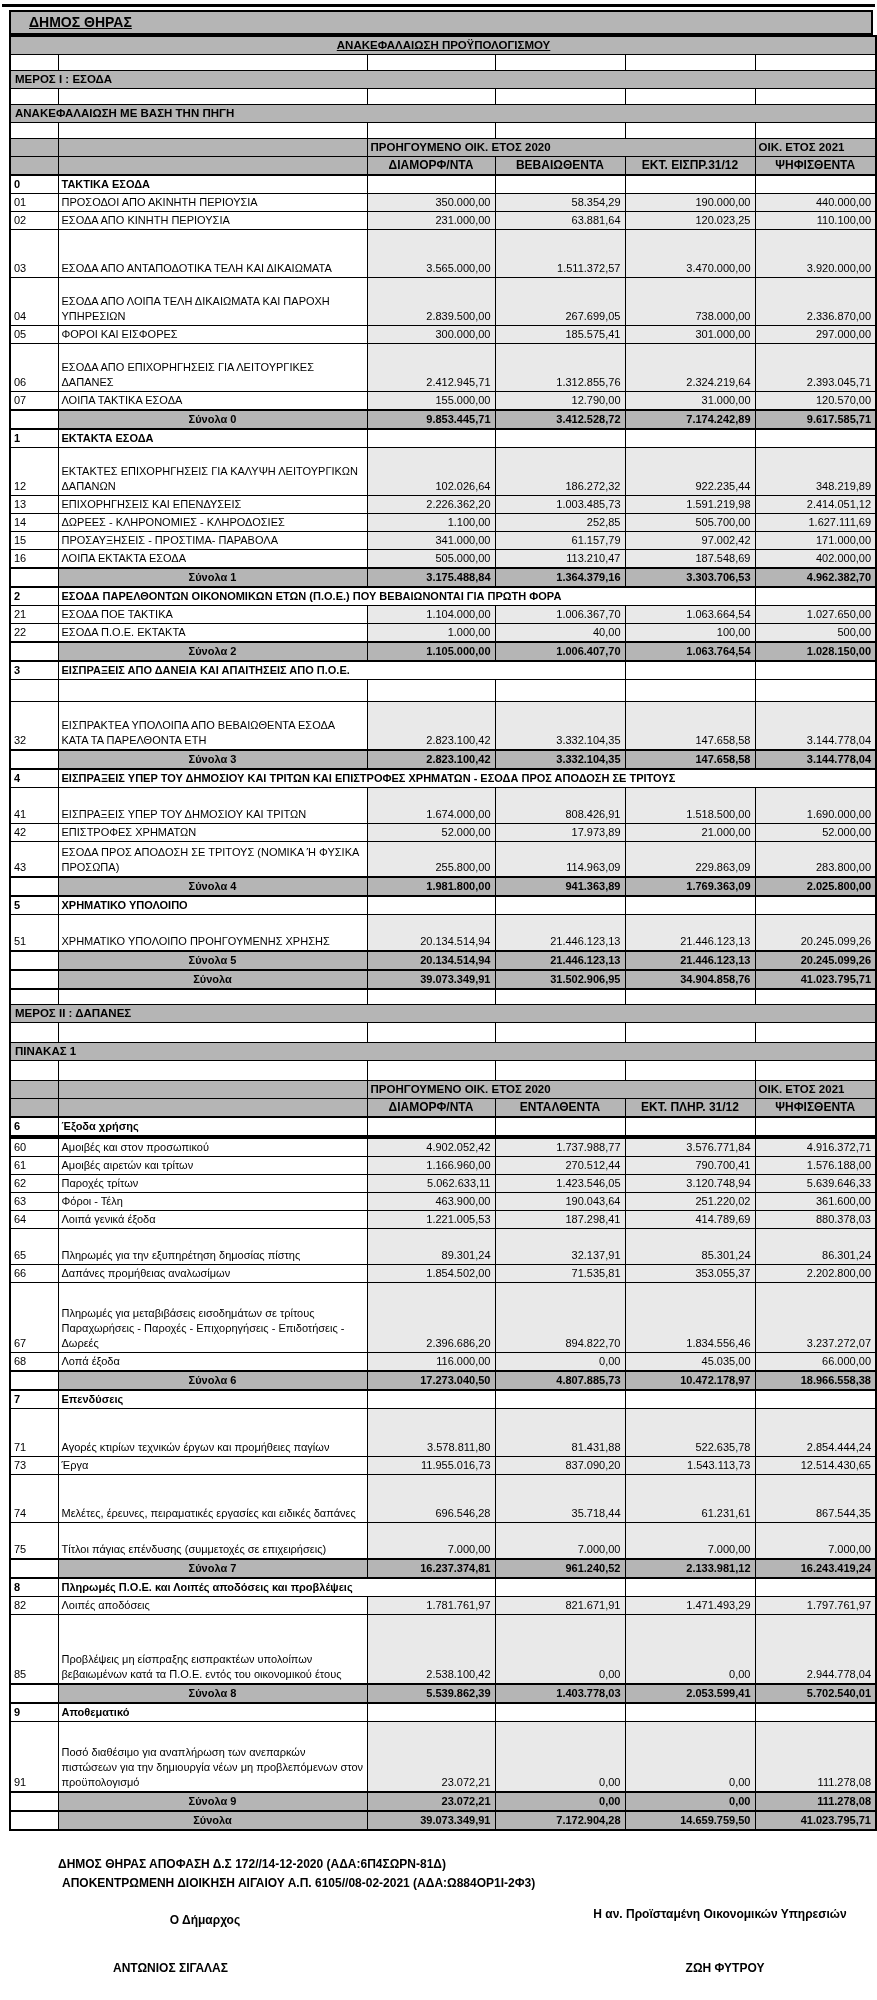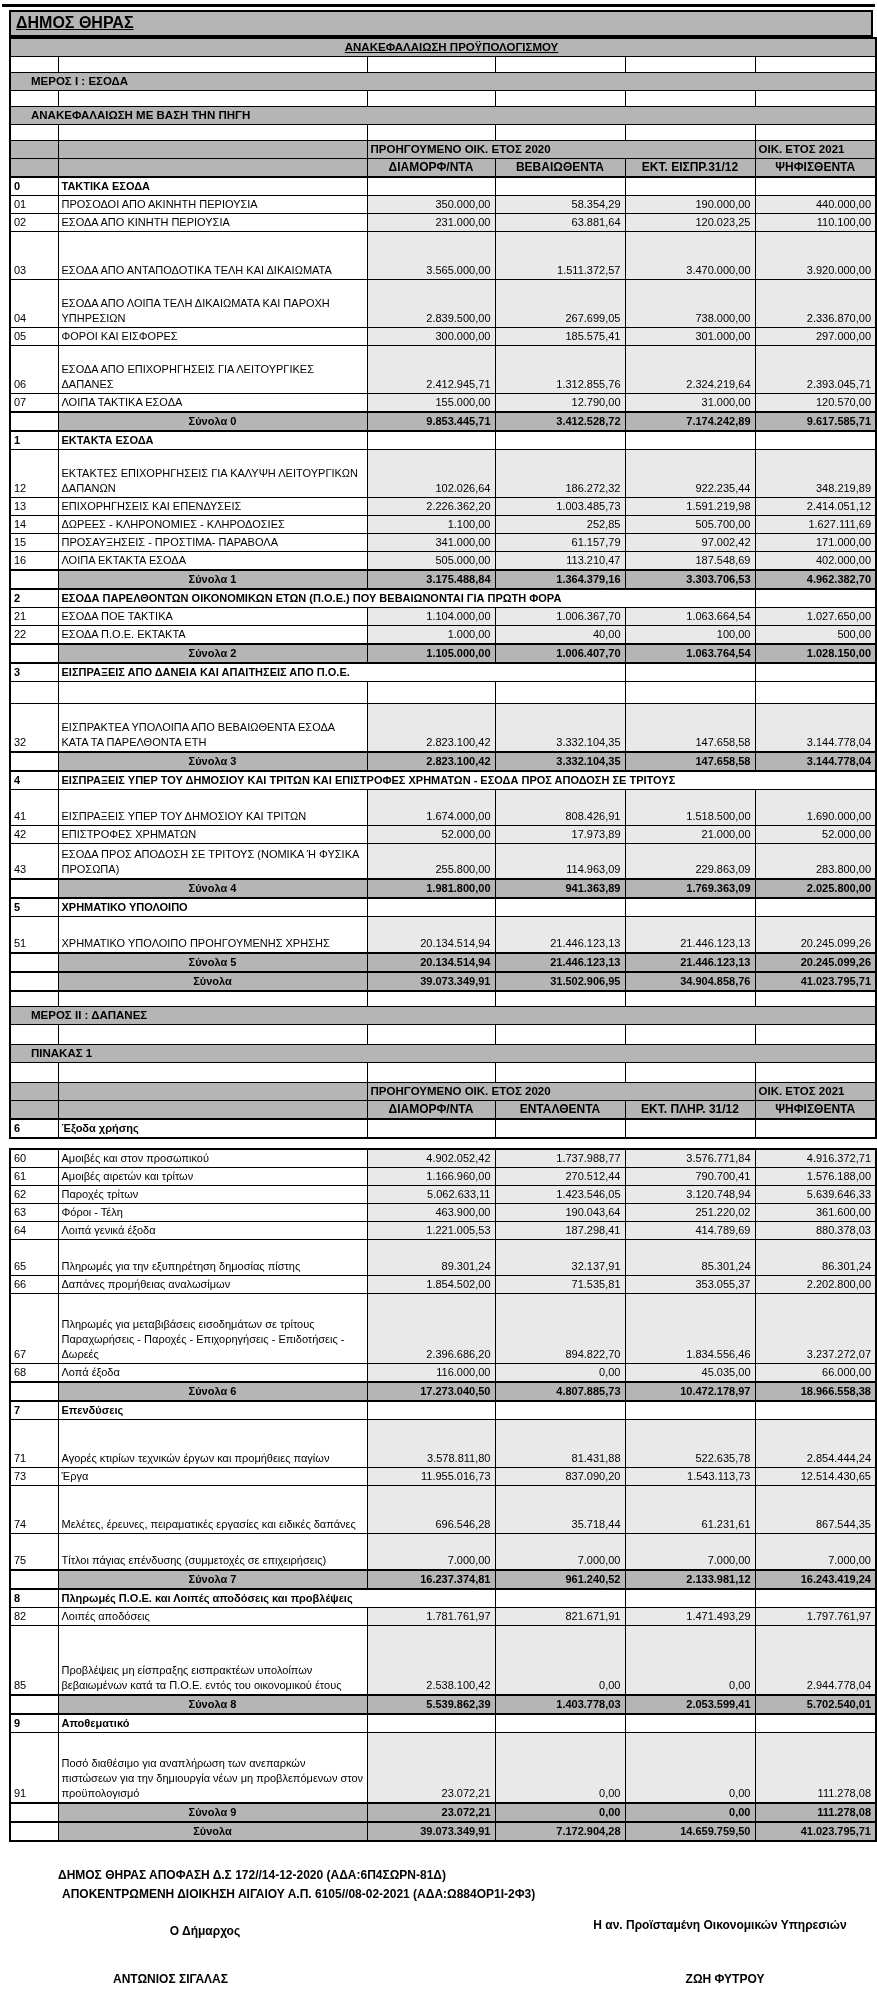--- a/index.html
+++ b/index.html
@@ -4,31 +4,31 @@
 <style>
   :root{
     --bar:#b5b5b5; --cellgray:#e9e9e9; --border:#000000;
   }
   *{box-sizing:border-box}
   body{width:877px;height:2000px;margin:0;background:#ffffff;color:#000;
        font-family:"Liberation Sans","DejaVu Sans",sans-serif;overflow:hidden}
   .page{position:relative;width:877px;height:2000px}
   .topline{height:3px;background:#000;margin:4px 2px 3px 2px}
   .orgbox{margin:0 4px 0 9px;background:var(--bar);border:2px solid #000;
-          font-weight:bold;font-size:16px;padding:2px 5px 3px 5px}
+          font-weight:bold;font-size:14px;padding:2px 5px 3px 18px}
   .orgbox span{text-decoration:underline}
   table{border-collapse:collapse;margin-left:9px;width:866px;table-layout:fixed;
         border:2px solid var(--border)}
-  #tableB{margin-top:9px}
+  #tableB{}
   td{border:1px solid var(--border);font-size:11px;line-height:15px;
      vertical-align:bottom;padding:1px 3px;overflow:hidden;word-wrap:break-word}
   td.code{text-align:left}
   td.num{text-align:right;background:var(--cellgray);padding-right:4px}
   td.numwhite{background:#fff}
-  tr.bar td{background:var(--bar);font-weight:bold;font-size:11.5px;padding-left:20px}
+  tr.bar td{background:var(--bar);font-weight:bold;font-size:11.5px;padding-left:4px}
   tr.bar td.center{text-align:center}
   tr.bar td.underline{text-decoration:underline}
   tr.hgroup td{background:var(--bar);font-weight:bold;text-align:left;font-size:11.5px}
   tr.hcols td{background:var(--bar);font-weight:bold;text-align:center;font-size:12px;
               border-bottom:2px solid var(--border)}
   tr.group td{font-weight:bold}
   tr.sum td{background:var(--bar);font-weight:bold;border-top:2px solid var(--border);
             border-bottom:2px solid var(--border)}
   tr.sum td.code{background:#fff}
   tr.sum td.sumlabel{text-align:center}

